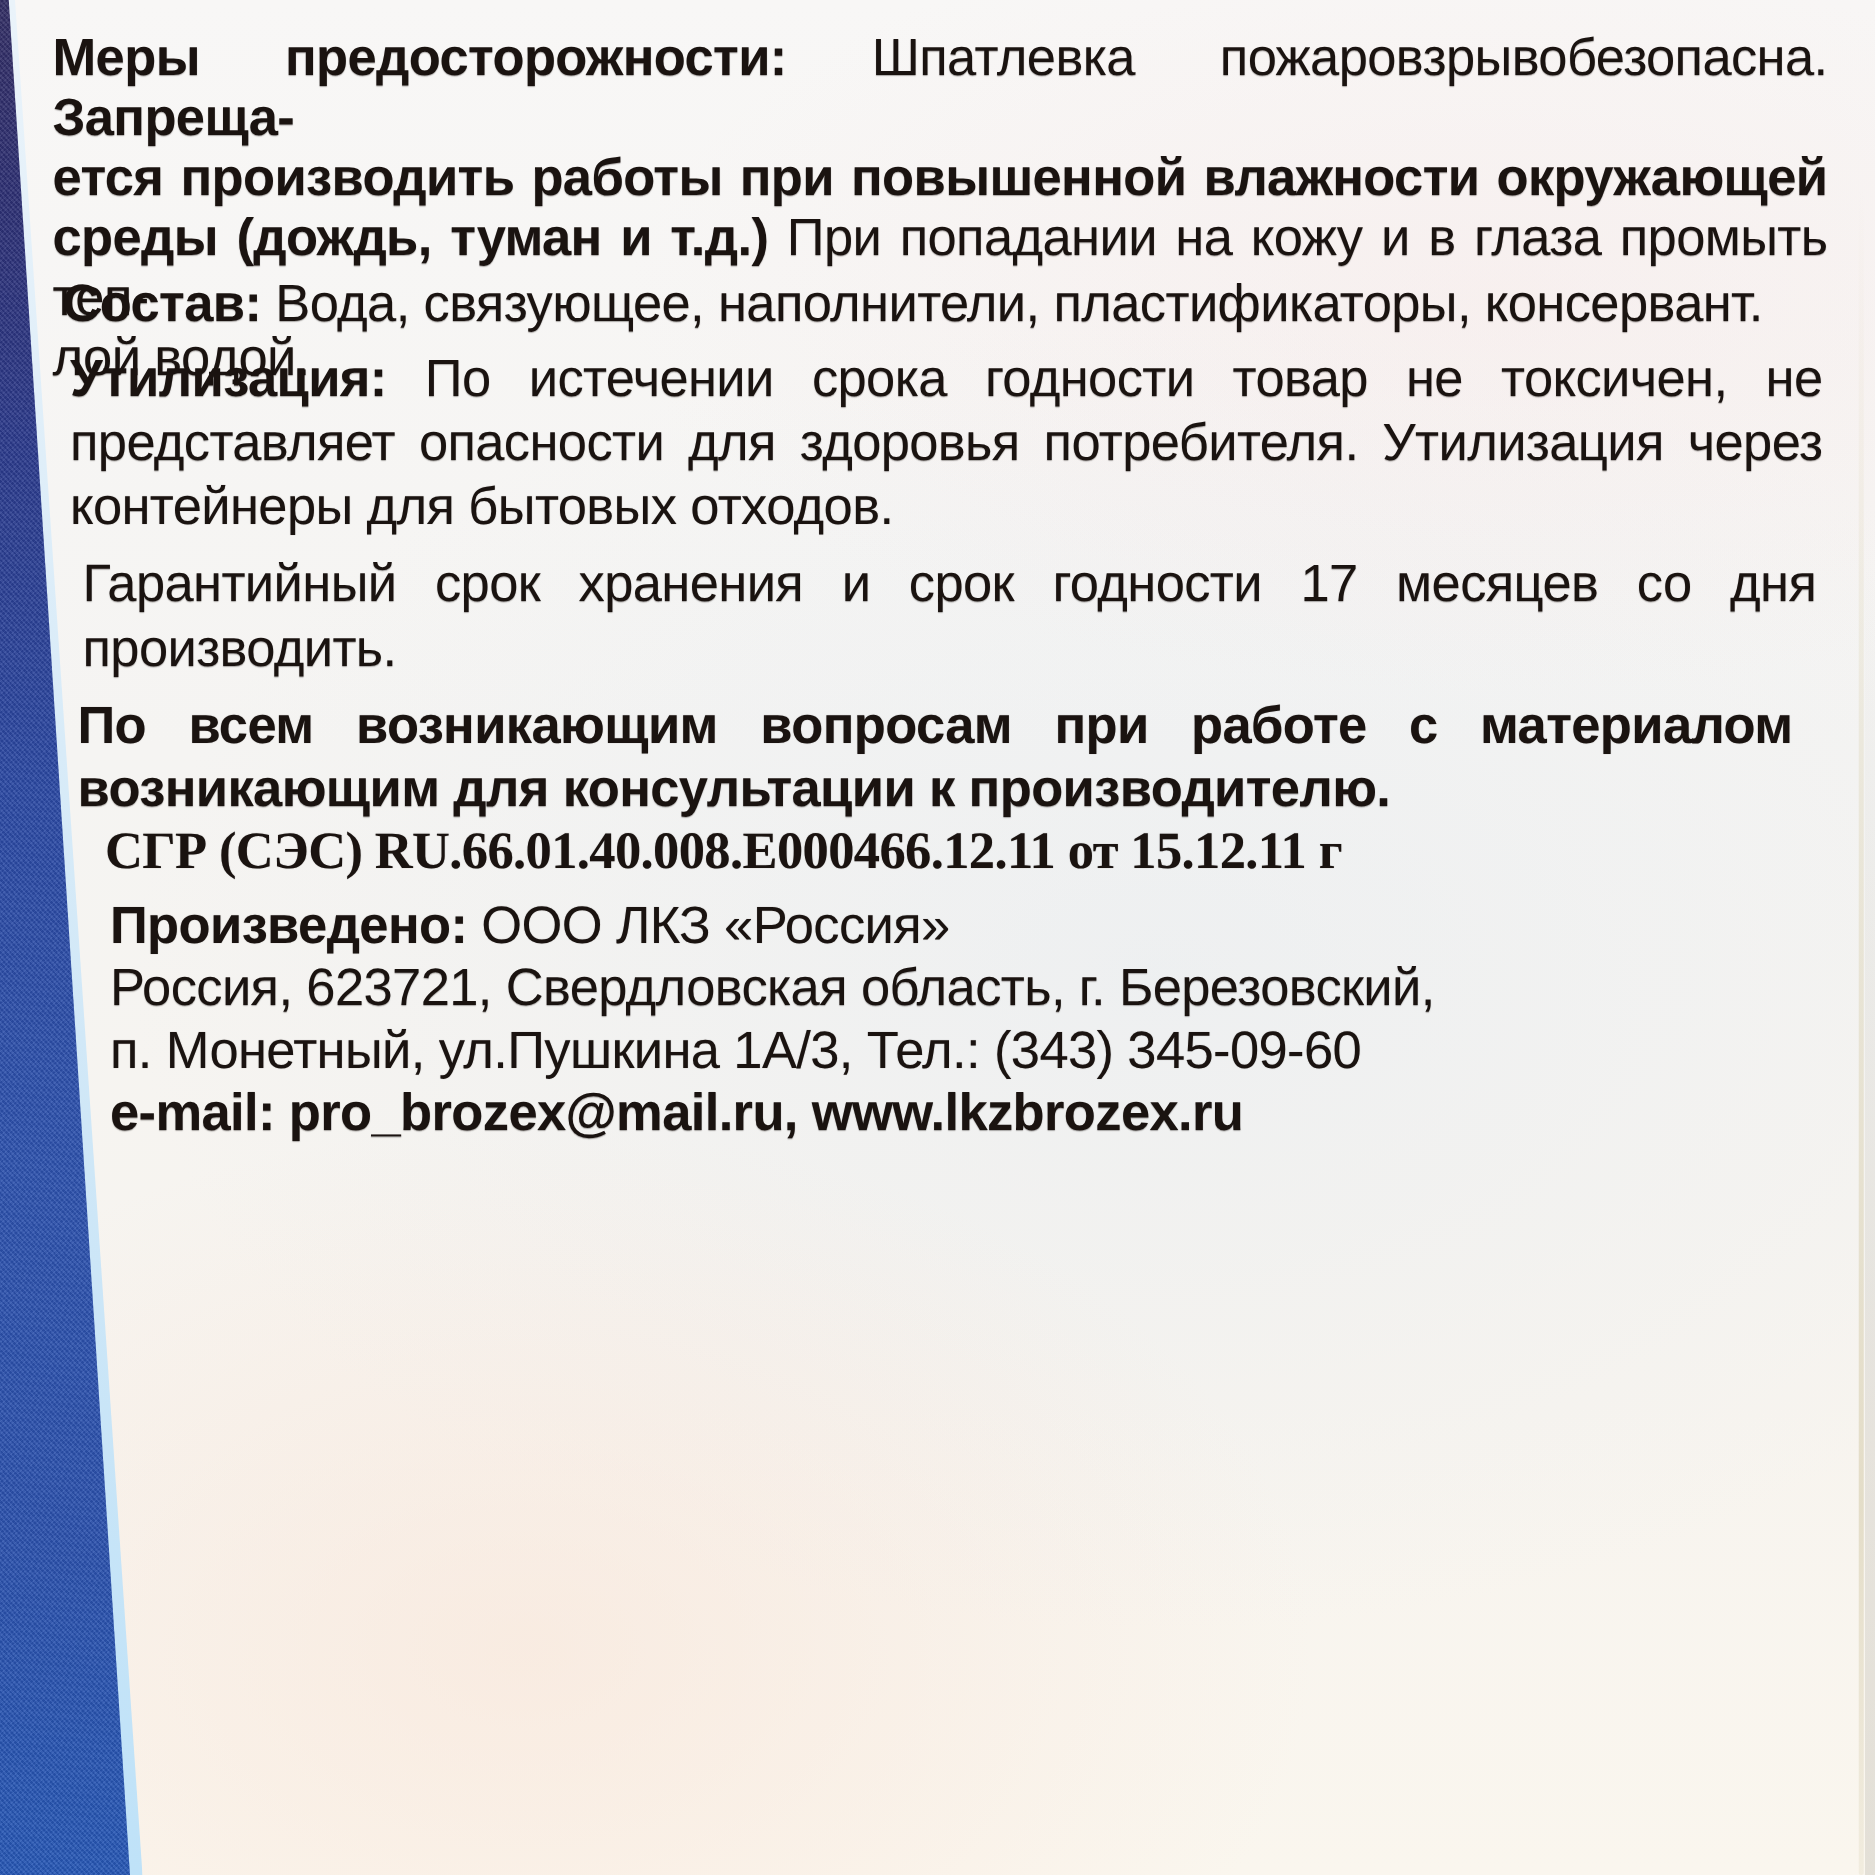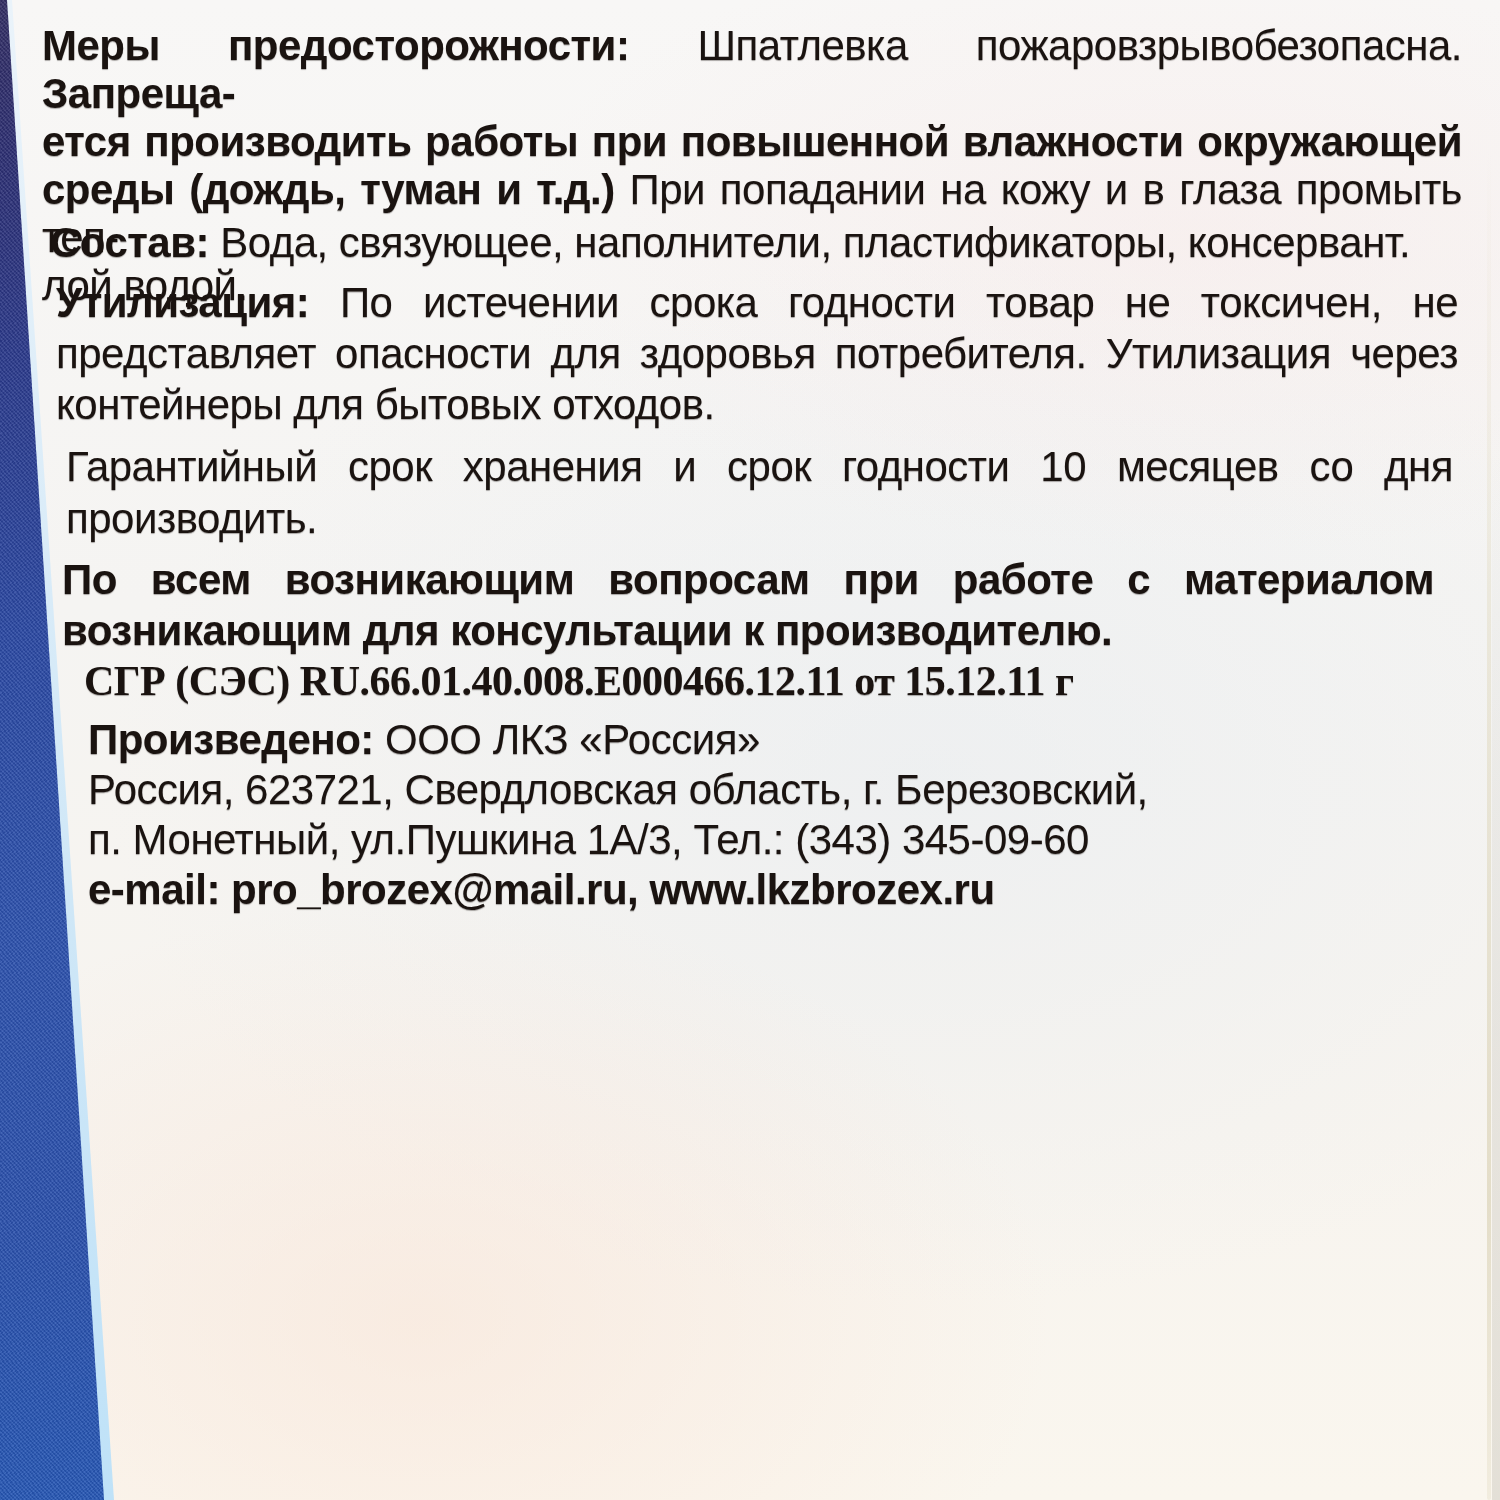--- a/index.html
+++ b/index.html
@@ -93,21 +93,21 @@
       </div>
       <div class="para" data-name="paragraph-composition">
         <div class="line" data-name="text-line"><span class="b" data-name="bold-text">Состав:</span><span class="r" data-name="regular-text"> Вода, связующее, наполнители, пластификаторы, консервант.</span></div>
       </div>
       <div class="para" data-name="paragraph-disposal">
         <div class="line j" data-name="text-line"><span class="b" data-name="bold-text">Утилизация:</span><span class="r" data-name="regular-text"> По истечении срока годности товар не токсичен, не</span></div>
         <div class="line j" data-name="text-line"><span class="r" data-name="regular-text">представляет опасности для здоровья потребителя. Утилизация через</span></div>
         <div class="line" data-name="text-line"><span class="r" data-name="regular-text">контейнеры для бытовых отходов.</span></div>
       </div>
       <div class="para" data-name="paragraph-warranty">
-        <div class="line j" data-name="text-line"><span class="r" data-name="regular-text">Гарантийный срок хранения и срок годности 10 месяцев со дня</span></div>
+        <div class="line j" data-name="text-line"><span class="r" data-name="regular-text">Гарантийный срок хранения и срок годности 17 месяцев со дня</span></div>
         <div class="line" data-name="text-line"><span class="r" data-name="regular-text">производить.</span></div>
       </div>
       <div class="para" data-name="paragraph-contact-note">
         <div class="line j" data-name="text-line"><span class="b" data-name="bold-text">По всем возникающим вопросам при работе с материалом</span></div>
         <div class="line" data-name="text-line"><span class="b" data-name="bold-text">возникающим для консультации к производителю.</span></div>
       </div>
       <div class="para" data-name="paragraph-certificate">
         <div class="line" data-name="text-line"><span class="b" data-name="bold-text">СГР (СЭС) RU.66.01.40.008.Е000466.12.11 от 15.12.11 г</span></div>
       </div>
       <div class="para" data-name="paragraph-manufacturer">

